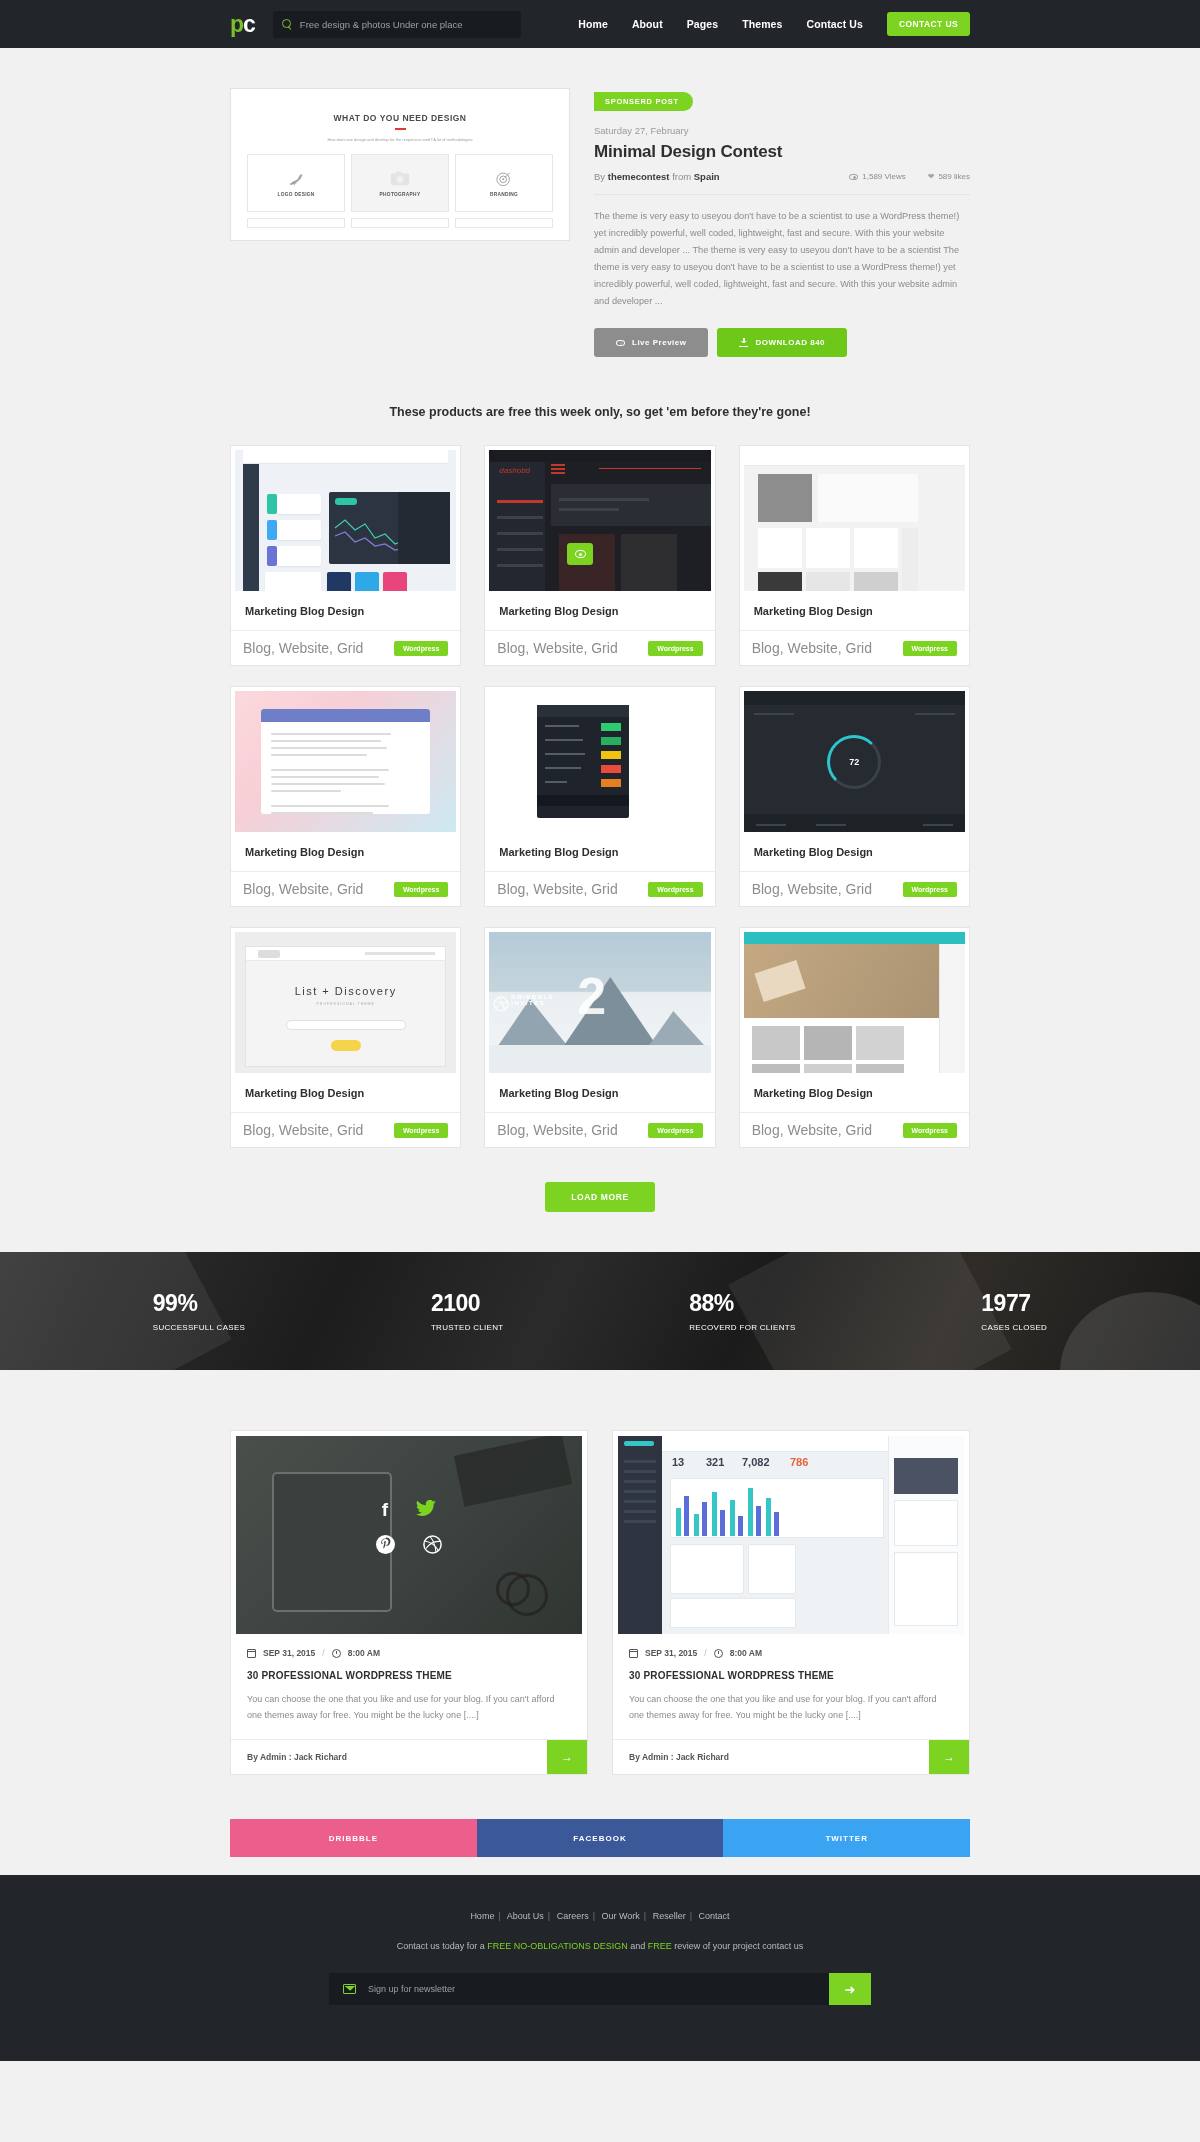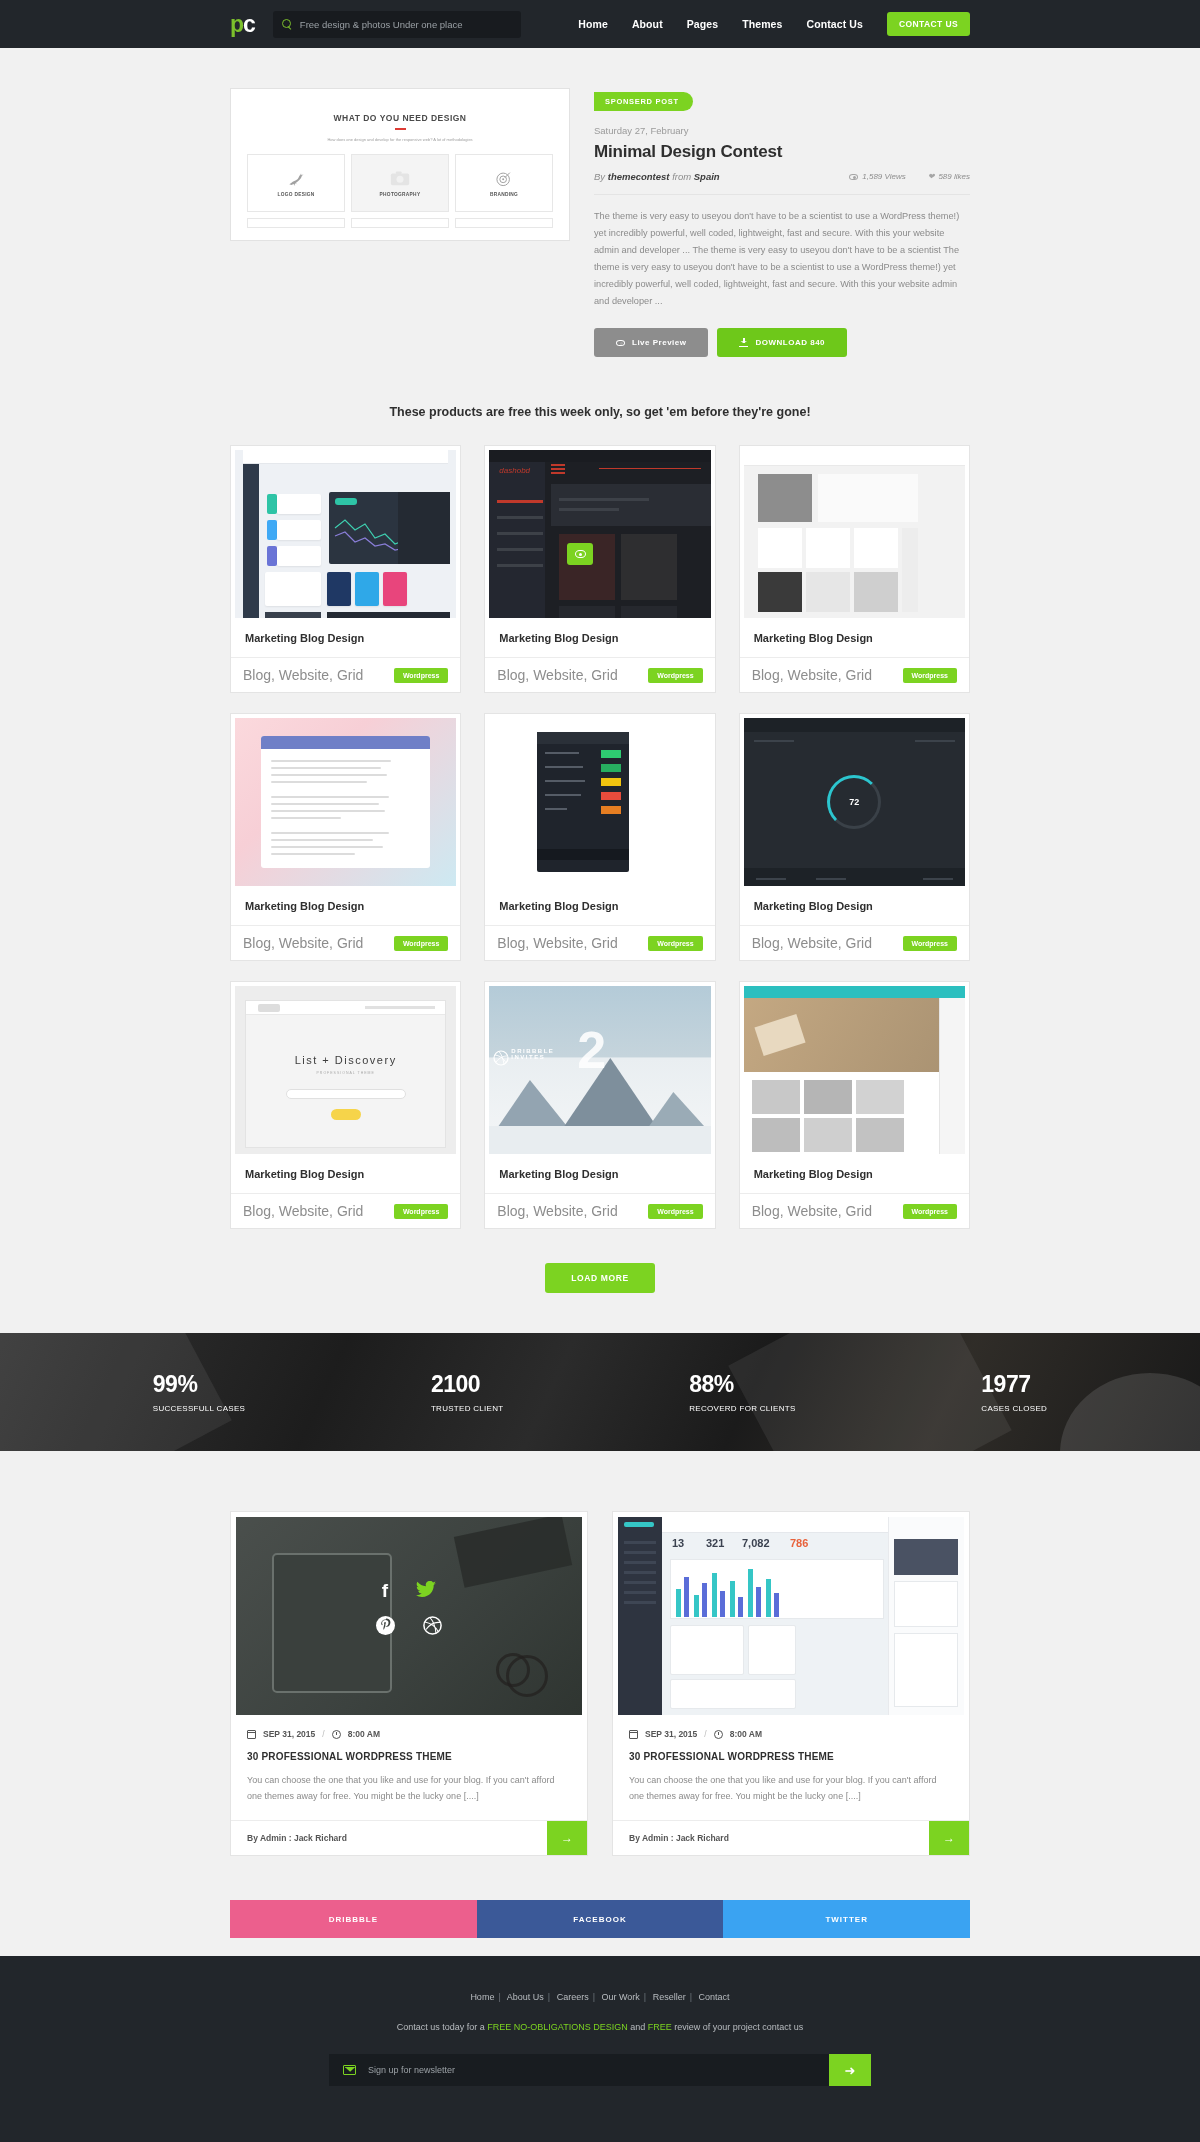--- a/index.html
+++ b/index.html
@@ -106,21 +106,21 @@
   .hp-cl { font-size: 4.8px; font-weight: bold; color: #555; letter-spacing: .3px;}
 
   .hero-info { flex: 1; padding-top: 2px; }
   .badge-sponsored {
     display: inline-block; background: #7cd321; color: #fff;
     font-size: 7.5px; font-weight: bold; letter-spacing: .7px;
     padding: 5px 14px 5px 11px; border-radius: 0 10px 10px 0; margin-left: -0px;
   }
   .hero-date { margin-top: 14px; font-size: 9.5px; color: #9a9a9a; }
   .hero-title { margin-top: 6px; font-size: 17px; font-weight: bold; color: #2f2f2f; letter-spacing:-.2px;}
-  .hero-byline-row { display: flex; align-items: center; margin-top: 9px; font-style: italic; }
+  .hero-byline-row { display: flex; align-items: center; margin-top: 9px; }
   .hero-by { font-size: 9.5px; color: #8d8d8d; }
   .hero-by b { color: #3c3c3c; font-weight: bold; }
   .hero-meta { margin-left: auto; display: flex; gap: 22px; align-items: center; }
   .meta-item { display: flex; align-items: center; gap: 4px; font-size: 8px; color: #8d8d8d;}
   .eye-ic { width: 9px; height: 6px; border: 1px solid #a5a5a5; border-radius: 50% / 60%; position: relative;}
   .eye-ic::after { content:""; position:absolute; left:3px; top:1.5px; width:3px;height:3px;border-radius:50%;background:#a5a5a5;}
   .heart-ic { font-size: 8px; color: #a5a5a5; line-height: 1;}
   .hero-rule { height: 1px; background: #e4e4e4; margin: 12px 0 13px 0; }
   .hero-text { font-size: 9.2px; line-height: 1.85; color: #8b8b8b; }
   .hero-btns { display: flex; gap: 9px; margin-top: 18px; }
@@ -136,21 +136,21 @@
   .dl-ic::after { content:""; position:absolute; left:1px; top:3.2px; width:6.5px; height:2px; background:#fff; clip-path: polygon(0 0,100% 0,50% 100%);}
   .dl-base { position:absolute; left:0; bottom:0; width:9px; height:1.6px; background:#fff; }
 
   
   .free-head {
     text-align: center; font-size: 12.5px; font-weight: bold; color: #2f2f2f;
     margin: 48px 0 26px 0;
   }
   .grid { padding: 0 230px; display: grid; grid-template-columns: repeat(3,1fr); gap: 20px 23px; }
   .pcard { background: #fff; border: 1px solid #e4e4e4; }
-  .pthumb { height: 168px; margin: 4px 4px 0 4px; background: #dfe3e8; position: relative; overflow: hidden; }
+  .pthumb { height: 141px; margin: 4px 4px 0 4px; background: #dfe3e8; position: relative; overflow: hidden; }
   .pcard-title { font-size: 11px; font-weight: bold; color: #2f2f2f; padding: 14px 14px 13px 14px; }
   .pcard-foot {
     border-top: 1px solid #ececec; display: flex; align-items: center;
     padding: 9px 12px; justify-content: space-between;
   }
   .pcard-tags { font-size: 14px; color: #8d8d8d; }
   .tag-wp { background: #7cd321; color:#fff; font-size:7px; font-weight:bold; padding:4px 9px; border-radius:2px;}
   .loadmore-wrap { text-align: center; margin: 34px 0 40px 0; }
   .btn-load { background: #7cd321; color:#fff; border:none; border-radius:3px; font-family:inherit;
     font-size: 8.5px; font-weight: bold; letter-spacing:.6px; padding: 10px 26px; cursor:pointer;}
@@ -187,21 +187,21 @@
   .t-traf .panel { position:absolute;left:48px;top:14px;width:92px;bottom:14px;background:#1f242c;border-radius:2px;}
   .t-traf .row { position:absolute;left:6px;right:6px;height:9px;}
   
   .t-dark { background:#262b31; }
   .t-dark .ring { position:absolute;left:50%;top:50%;transform:translate(-50%,-50%);width:54px;height:54px;border-radius:50%;border:3px solid #2cc6cf;border-right-color:#3a4148;border-bottom-color:#3a4148;}
   .t-dark .ringtxt { position:absolute;left:50%;top:50%;transform:translate(-50%,-50%);color:#fff;font-size:9px;font-weight:bold;}
   
   .t-list { background:#ededed; }
   .t-list .lwin { position:absolute;left:10px;top:14px;right:10px;bottom:6px;background:#f4f4f4;border:1px solid #e3e3e3;}
   .t-list .lbar { height:14px;background:#fff;border-bottom:1px solid #e9e9e9;}
-  .t-list .ltitle { text-align:center;font-size:11px;color:#3d3d3d;letter-spacing:1.5px;margin-top:39px;font-weight:500;}
+  .t-list .ltitle { text-align:center;font-size:11px;color:#3d3d3d;letter-spacing:1.5px;margin-top:24px;font-weight:500;}
   .t-list .lsub { text-align:center;font-size:3.5px;color:#aaa;margin-top:5px;letter-spacing:1px;}
   .t-list .lsearch { width:120px;height:10px;background:#fff;border:1px solid #e0e0e0;border-radius:5px;margin:14px auto 0;}
   .t-list .lpill { width:30px;height:11px;background:#f6d44a;border-radius:6px;margin:10px auto 0;}
   
   .t-mount { background: linear-gradient(#b4cbd8 0%, #c5d4dc 42%, #e9eef1 43%, #f4f6f7 100%); }
   .t-mount .peak { position:absolute; bottom:0; background:#7e8f9c; }
   .t-mount .dribtxt { position:absolute;left:22px;top:62px;color:#fff;font-size:6px;letter-spacing:1.5px;font-weight:bold;}
   .t-mount .two { position:absolute;left:88px;top:38px;color:#fff;font-size:52px;font-weight:bold;opacity:.88;line-height:1;}
   
   .t-agency { background:#fff; }

